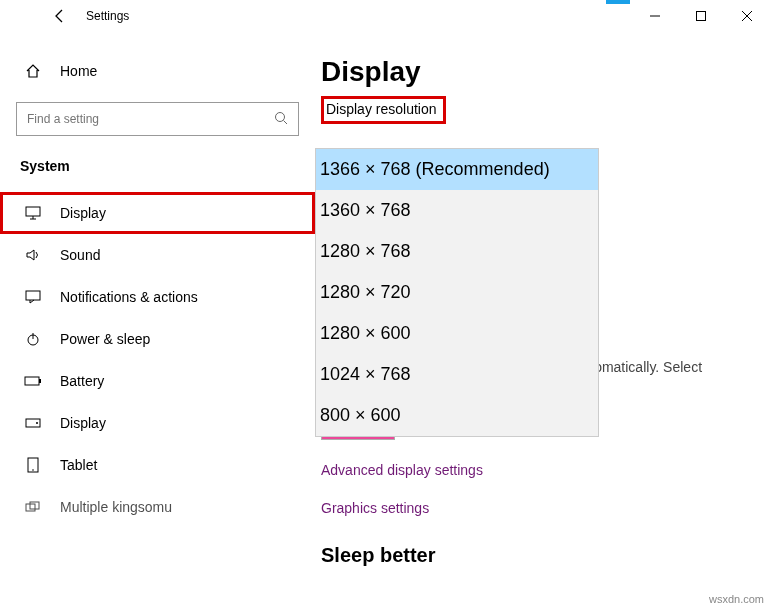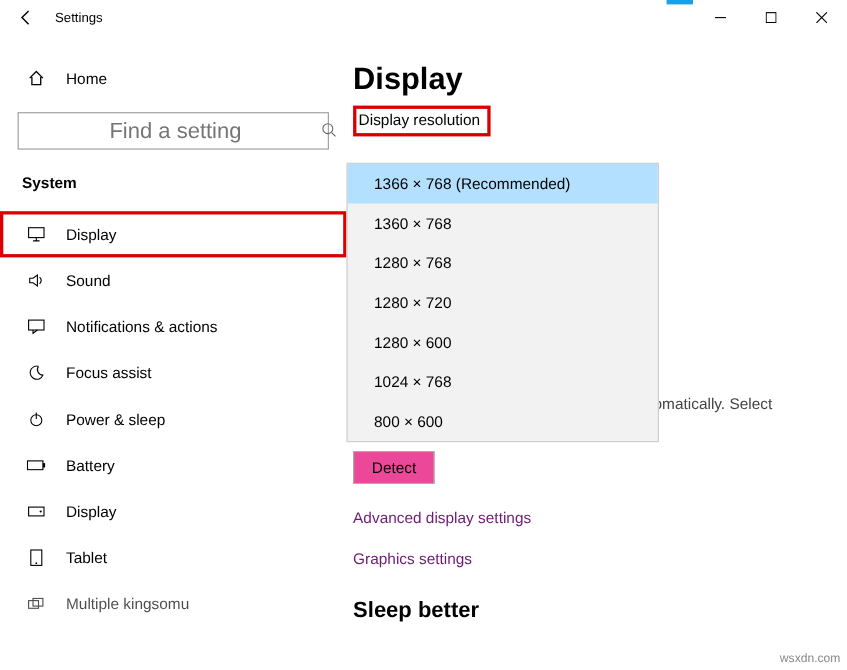--- a/index.html
+++ b/index.html
@@ -1,36 +1,36 @@
 <!DOCTYPE html>
 <html><head>
   <meta charset="utf-8">
   <style>
     * { box-sizing: border-box; margin: 0; padding: 0; font-family: "Segoe UI", Arial, sans-serif; }
     body { width: 770px; height: 609px; background: #fff; overflow: hidden; position: relative; font-size: 13px; color: #000; }
-    .titlebar { height: 32px; display: flex; align-items: center; }
+    .titlebar { height: 32px; display: flex; align-items: center; padding-left: 36px; }
     .titlebar .back { width: 48px; display: flex; justify-content: center; align-items: center; height: 100%; }
     .titlebar .title { font-size: 12px; margin-left: 2px; }
     .win-controls { margin-left: auto; display: flex; height: 100%; }
     .win-btn { width: 46px; display: flex; align-items: center; justify-content: center; }
     .win-accent { position:absolute; top:0; right:140px; width:24px; height:4px; background:#1aa0e8; }
     .app { display: flex; height: calc(100% - 32px); }
     .sidebar { width: 315px; padding-top: 18px; position: relative; }
     .home-row, .nav-item { display: flex; align-items: center; height: 42px; padding-left: 24px; gap: 18px; }
     .home-row .icon, .nav-item .icon { width: 18px; display:flex; justify-content:center; }
     .home-row span, .nav-item span.label { font-size: 14px; }
     .search-wrap { margin: 10px 16px 14px 16px; border: 1px solid #999; height: 34px; display:flex; align-items:center; padding: 0 10px; justify-content: space-between; color:#666; }
-    .search-wrap input { border:none; outline:none; font-size:20px; flex:1;text-align:center; }
+    .search-wrap input { border:none; outline:none; font-size:12px; flex:1; }
     .section-title { font-weight: 600; font-size: 14px; padding: 8px 16px 8px 20px; }
     .nav-item.selected { outline: 3px solid #d80000; outline-offset: -3px; }
     .content { flex: 1; padding: 18px 20px 0 6px; position: relative; }
     .page-title { font-size: 28px; font-weight: 600; margin: 6px 0 8px 0; }
     .res-label { display:inline-block; border: 3px solid #d80000; padding: 2px 6px 4px 2px; font-size: 14px; }
     .dropdown { position: absolute; top: 116px; left: 0; width: 284px; background:#f2f2f2; border:1px solid #ccc; }
-    .dd-item { padding: 10px 24px; font-size:14px; }
+    .dd-item { padding: 10px 4px; font-size:18px; }
     .dd-item.sel { background: #b3e0ff; }
     .body-text { margin-top: 234px; font-size:14px; color:#444; width: 390px; line-height:1.35; }
     .detect-btn { margin-top:14px; border:1px solid #adadad; background:#ec4899; padding: 6px 16px; font-size:14px; display:inline-block; }
     .link { color:#701a75; font-size:14px; margin-top: 22px; display:block; }
     .sleep-title { font-size: 20px; font-weight:600; margin-top: 28px; }
     .watermark { position:absolute; bottom:4px; right:6px; font-size:11px; color:#888; }
   </style>
 </head>
 <body>
 
@@ -106,28 +106,20 @@
           <svg width="16" height="14" viewBox="0 0 16 14">
             <rect x="1" y="1" width="14" height="9" stroke="#000" fill="none"></rect>
             <path d="M5 10 L5 13 L9 10" stroke="#000" fill="none"></path>
           </svg>
         </span>
       <span class="label">Notifications &amp; actions</span>
     </div>
     <div class="nav-item">
       <span class="icon">
           <svg width="14" height="14" viewBox="0 0 14 14">
-            <path d="M9 1 A6 6 0 1 0 13 9 A5 5 0 0 1 9 1" stroke="#000" fill="none"></path>
-          </svg>
-        </span>
-      <span class="label">Focus assist</span>
-    </div>
-    <div class="nav-item">
-      <span class="icon">
-          <svg width="14" height="14" viewBox="0 0 14 14">
             <circle cx="7" cy="8" r="5" stroke="#000" fill="none"></circle>
             <line x1="7" y1="1" x2="7" y2="7" stroke="#000"></line>
           </svg>
         </span>
       <span class="label">Power &amp; sleep</span>
     </div>
     <div class="nav-item">
       <span class="icon">
           <svg width="18" height="10" viewBox="0 0 18 10">
             <rect x="1" y="1" width="14" height="8" stroke="#000" fill="none"></rect>

